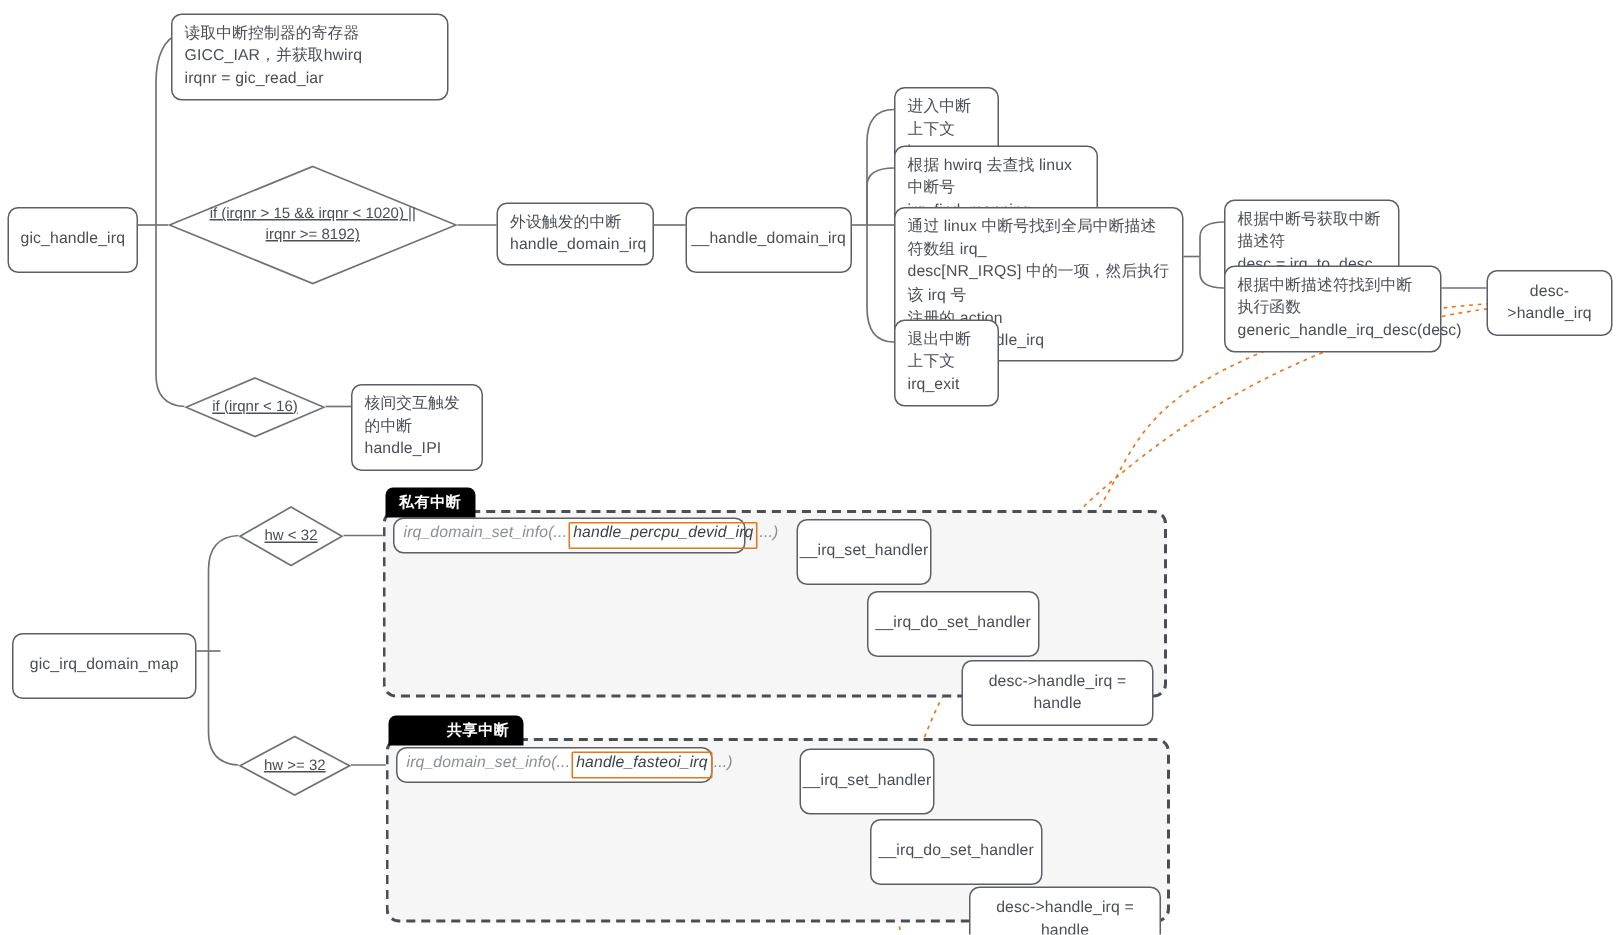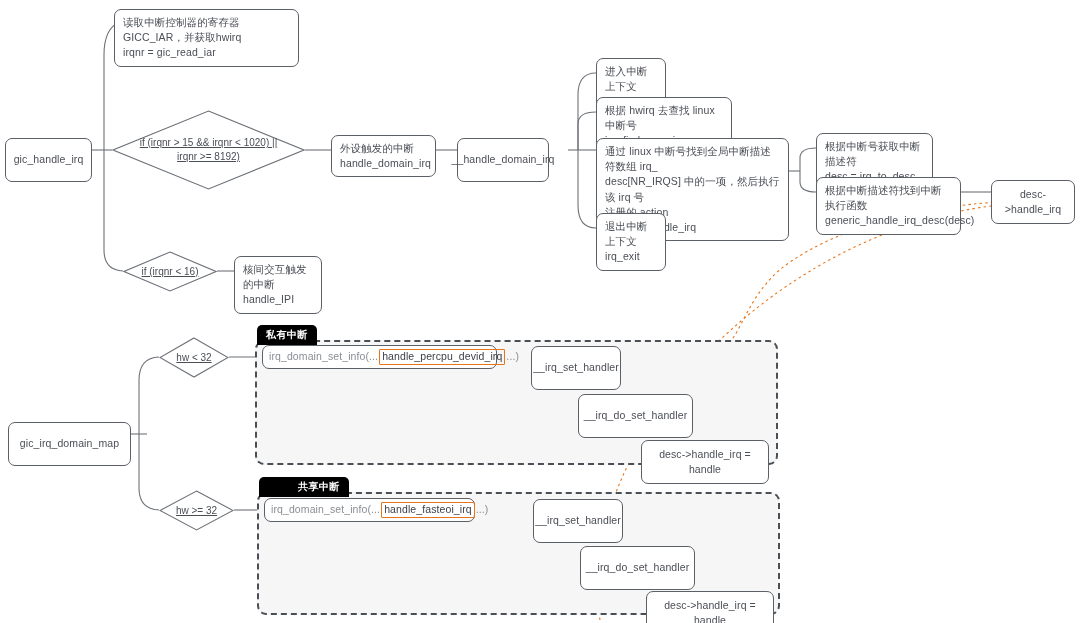--- a/index.html
+++ b/index.html
@@ -24,21 +24,21 @@
     font-size:10.5px;
     line-height:1.45;
     padding:5px 8px;
     white-space:pre-line;
     letter-spacing:.1px;
   }
   .node.center{
     display:flex;align-items:center;justify-content:center;
     text-align:center;padding:21px 9px;
   }
-  .node.left{display:flex;align-items:center;}
+  .node.left{display:flex;font-style:italic;}
 
   
   .diamond{
     position:absolute;
     display:flex;align-items:center;justify-content:center;
     color:#4a4e55;font-size:10px;line-height:1.4;text-align:center;
     white-space:pre-line;
     z-index:2;
   }
   .diamond .dshape{
@@ -161,21 +161,21 @@
     </svg>
     <span class="dtxt">if (irqnr &lt; 16)</span>
   </div>
 
   <div class="node bigbox" style="left:331px;top:135px;width:105px;">外设触发的中断
 handle_domain_irq</div>
 
   <div class="node bigbox" style="left:234px;top:256px;width:88px;">核间交互触发的中断
 handle_IPI</div>
 
-  <div class="node center" style="left:457px;top:138px;width:92px;height:25px;">__handle_domain_irq</div>
+  <div class="node center" style="left:457px;top:138px;width:111px;height:25px;">__handle_domain_irq</div>
 
   <div class="node bigbox" style="left:596px;top:58px;width:70px;">进入中断上下文
 irq_enter</div>
 
   <div class="node bigbox" style="left:596px;top:97px;width:136px;">根据 hwirq 去查找 linux 中断号
 irq_find_mapping</div>
 
   <div class="node bigbox" style="left:596px;top:138px;width:193px;">通过 linux 中断号找到全局中断描述符数组 irq_
 desc[NR_IRQS] 中的一项，然后执行该 irq 号
 注册的 action

